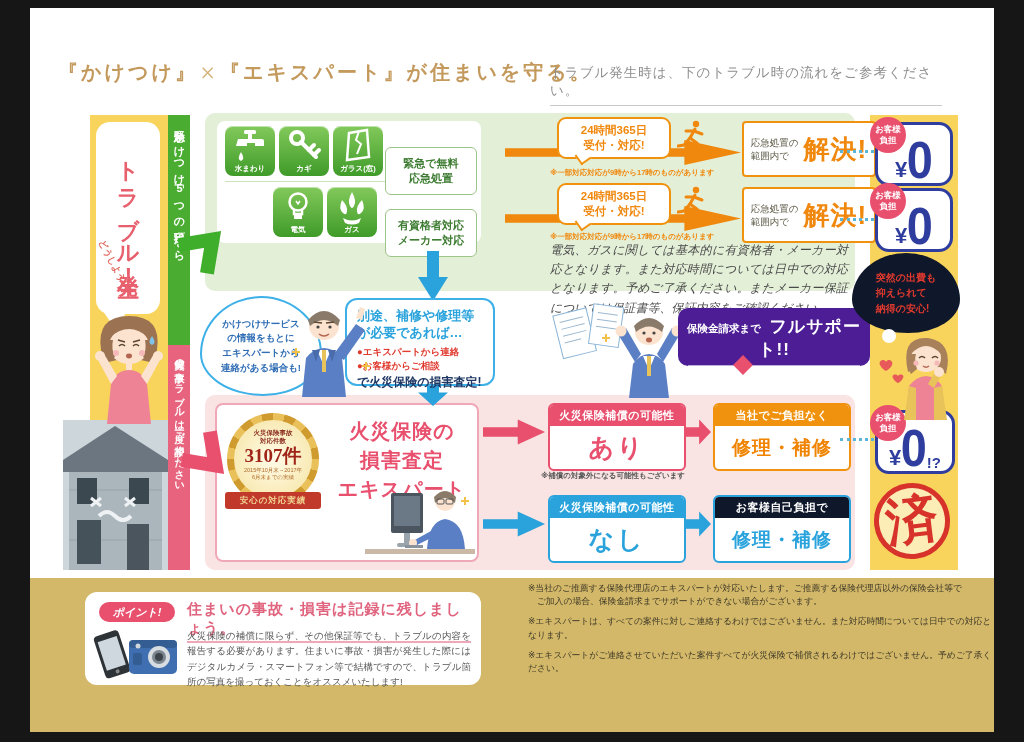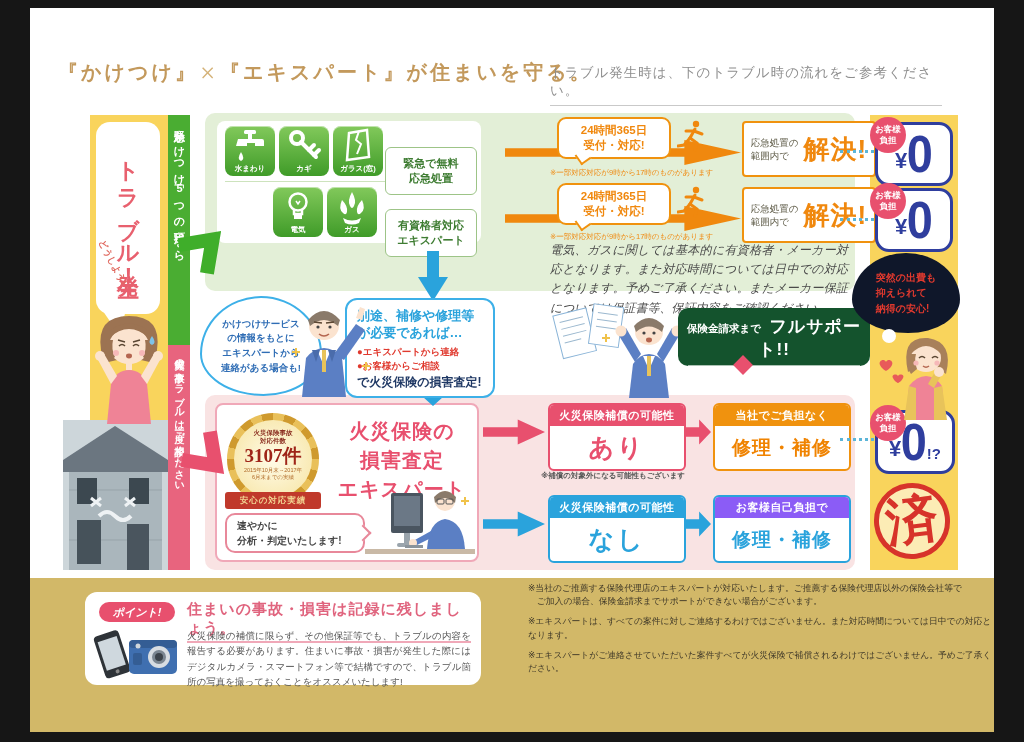--- a/index.html
+++ b/index.html
@@ -28,34 +28,34 @@
   .gpanel{left:175px;top:105px;width:650px;height:178px;background:#e3efd7;border-radius:10px;z-index:1;}
   .winner{left:12px;top:8px;width:264px;height:122px;background:#fff;border-radius:8px;}
   .svc-tile{position:absolute;width:50px;height:50px;border-radius:8px;background:linear-gradient(180deg,#82c95b,#3f9b28);box-shadow:inset 0 1px 0 rgba(255,255,255,.5);}
   .svc-tile svg{position:absolute;left:4px;top:1px;}
   .svc-lab{position:absolute;bottom:2px;left:0;width:100%;text-align:center;color:#fff;font-size:7.5px;font-weight:bold;}
   .divider{position:absolute;left:8px;right:8px;top:60px;border-top:1px solid #cde3bd;}
   .wbox{position:absolute;width:90px;height:46px;background:#fff;border:1.5px solid #9dc487;border-radius:6px;color:#3f7d33;font-weight:bold;font-size:11px;display:flex;align-items:center;justify-content:center;text-align:center;line-height:1.4;margin-top:20px;}
   .b247{position:absolute;width:110px;height:38px;background:#fff;border:2px solid #f0920e;border-radius:9px;color:#f0880e;font-weight:800;font-size:11.5px;display:flex;align-items:center;justify-content:center;text-align:center;line-height:1.3;z-index:3;}
   .b247:after{content:"";position:absolute;left:18px;bottom:-6px;width:10px;height:10px;background:#fff;border-right:2px solid #f0920e;border-bottom:2px solid #f0920e;transform:rotate(55deg);}
   .oarrow{position:absolute;background:#f0880e;clip-path:polygon(0 34%,76% 34%,76% 4%,100% 50%,76% 96%,76% 66%,0 66%);z-index:2;}
-  .onote{position:absolute;color:#f0880e;font-size:7.5px;font-weight:normal;z-index:3;}
+  .onote{position:absolute;color:#f0880e;font-size:7.5px;font-weight:bold;z-index:3;}
   .solve-box{position:absolute;width:130px;height:52px;background:#fff;border:2.5px solid #f0920e;border-radius:4px;display:flex;align-items:center;justify-content:center;gap:5px;z-index:3;}
   .solve-pre{color:#5d5a46;font-size:9.5px;font-weight:normal;line-height:1.4;}
   .solve-big{color:#f0880e;font-size:26px;font-weight:800;letter-spacing:1px;}
   .gasnote{position:absolute;left:345px;top:128px;width:298px;color:#4a4a4a;font-size:12px;line-height:1.6;text-align:justify;font-style:italic;}
   .bdarrow{position:absolute;background:#2aa3dc;clip-path:polygon(30% 0,70% 0,70% 52%,100% 52%,50% 100%,0 52%,30% 52%);z-index:2;}
   
   .cloud{background:#fff;border:2px solid #3db0e8;border-radius:50% 50% 48% 52%/58% 58% 42% 42%;display:flex;align-items:center;justify-content:center;text-align:center;z-index:3;}
   .cloud-k{left:170px;top:288px;width:118px;height:96px;color:#2f6db5;font-size:9.5px;font-weight:bold;line-height:1.55;}
-  .bbubble{left:315px;top:290px;width:150px;height:100px;background:#fff;border:2.5px solid #3db0e8;border-radius:12px;padding:8px 10px;box-sizing:border-box;z-index:3;}
+  .bbubble{left:315px;top:290px;width:150px;height:88px;background:#fff;border:2.5px solid #3db0e8;border-radius:12px;padding:8px 10px;box-sizing:border-box;z-index:3;}
   .bbub-1{color:#2aa3dc;font-size:13px;font-weight:800;line-height:1.3;}
   .bbub-b{color:#e0392e;font-size:9.5px;font-weight:bold;line-height:1.45;margin-top:3px;}
   .bbub-2{color:#1f3864;font-size:12px;font-weight:800;margin-top:2px;}
-  .psupport{left:648px;top:300px;width:192px;height:58px;background:#14532d;border-radius:10px;color:#fff;text-align:center;padding-top:7px;box-sizing:border-box;z-index:3;}
+  .psupport{left:648px;top:300px;width:192px;height:58px;background:#4c1d95;border-radius:10px;color:#fff;text-align:center;padding-top:7px;box-sizing:border-box;z-index:3;}
   .psupport:after{content:"";position:absolute;left:58px;bottom:-6px;width:14px;height:14px;background:#e8506e;transform:rotate(45deg);}
   .psup-1{font-size:10.5px;font-weight:bold;}
   .psup-big{font-size:17px;font-weight:800;letter-spacing:1px;padding-left:4px;}
   .psup-hr{border-top:1px solid rgba(255,255,255,.65);margin:4px 10px 3px;}
   .psup-2{font-size:9px;letter-spacing:0.5px;}
   
   .ppanel{left:175px;top:387px;width:650px;height:175px;background:#f9e3e3;border-radius:10px;z-index:1;}
   .winner2{left:10px;top:8px;width:264px;height:159px;background:#fff;border:2px solid #f0a8b8;border-radius:8px;box-sizing:border-box;}
   .medal{left:10px;top:8px;width:92px;height:92px;border-radius:50%;background:repeating-conic-gradient(#e9c05a 0 15deg,#cf9a2e 15deg 30deg);}
   .medal-in{position:absolute;inset:7px;border-radius:50%;background:radial-gradient(#fffbe8,#f6e3a0);text-align:center;}
@@ -65,25 +65,25 @@
   .ribbon{position:absolute;left:-2px;bottom:-4px;width:96px;height:17px;background:#c0392b;border-radius:3px;color:#f2d492;font-size:8.5px;font-weight:bold;text-align:center;line-height:17px;letter-spacing:1px;}
   .expert-title{left:112px;top:12px;width:146px;text-align:center;color:#e8506e;font-size:20px;font-weight:800;line-height:1.45;letter-spacing:1px;}
   .speed-bubble{left:8px;top:108px;width:140px;height:40px;background:#fff;border:2px solid #e8889a;border-radius:10px;color:#444;font-size:10px;font-weight:bold;line-height:1.5;display:flex;align-items:center;padding-left:10px;box-sizing:border-box;}
   .speed-bubble:after{content:"";position:absolute;right:-6px;top:12px;width:10px;height:10px;background:#fff;border-top:2px solid #e8889a;border-right:2px solid #e8889a;transform:rotate(45deg);}
   .poss{position:absolute;width:134px;height:64px;border-radius:6px;overflow:hidden;background:#fff;}
   .poss .head{height:21px;color:#fff;font-size:11px;font-weight:bold;text-align:center;line-height:21px;letter-spacing:0.5px;}
   .poss .bodyv{height:43px;display:flex;align-items:center;justify-content:center;font-size:25px;font-weight:800;letter-spacing:3px;}
   .pk{border:2px solid #e8506e;}  .pk .head{background:#e8506e;}  .pk .bodyv{color:#e8506e;}
   .bl{border:2px solid #2aa3dc;}  .bl .head{background:#2aa3dc;}  .bl .bodyv{color:#2aa3dc;}
   .og{border:2px solid #f0920e;}  .og .head{background:#f0920e;}  .og .bodyv{color:#f08300;font-size:19px;letter-spacing:1px;}
-  .bl2{border:2px solid #2aa3dc;} .bl2 .head{background:#8b5cf6;} .bl2 .bodyv{color:#2aa3dc;font-size:19px;letter-spacing:1px;}
+  .bl2{border:2px solid #2aa3dc;} .bl2 .head{background:#0f172a;} .bl2 .bodyv{color:#2aa3dc;font-size:19px;letter-spacing:1px;}
   .ynote{position:absolute;left:336px;top:76px;color:#555;font-size:7.5px;font-weight:bold;}
   .rarrow{position:absolute;clip-path:polygon(0 32%,56% 32%,56% 2%,100% 50%,56% 98%,56% 68%,0 68%);}
   
-  .yen-badge{position:absolute;width:78px;height:64px;background:#fff;border:3px solid #2f3e9e;border-radius:14px;box-sizing:border-box;display:flex;align-items:center;justify-content:center;z-index:2;}
+  .yen-badge{position:absolute;width:78px;height:64px;background:#fff;border:3px solid #2f3e9e;border-radius:14px;box-sizing:border-box;display:flex;align-items:flex-end;justify-content:center;z-index:2;}
   .yen-sym{color:#2f3e9e;font-size:22px;font-weight:800;margin-top:14px;}
   .yen-zero{color:#2f3e9e;font-size:46px;font-weight:800;line-height:1;transform:scale(1.02,1.12);}
   .yen-suf{color:#2f3e9e;font-size:15px;font-weight:800;margin-top:22px;}
   .burden{position:absolute;left:-8px;top:-8px;width:36px;height:36px;border-radius:50%;background:#e8506e;color:#fff;font-size:8.5px;font-weight:bold;display:flex;align-items:center;justify-content:center;text-align:center;line-height:1.25;z-index:3;}
   .relief{left:822px;top:245px;width:108px;height:80px;background:#0f172a;border:none;border-radius:50% 50% 48% 52%/58% 58% 42% 42%;color:#e0392e;font-size:10px;font-weight:800;line-height:1.55;display:flex;align-items:center;justify-content:center;z-index:3;}
   .relief:after{content:"";position:absolute;left:30px;bottom:-10px;width:14px;height:14px;border-radius:50%;background:#fff;}
   .stamp{left:844px;top:475px;width:76px;height:76px;border:5px solid #d7332a;border-radius:50%;background:rgba(255,255,255,.55);color:#d7332a;font-family:"Liberation Serif","DejaVu Serif",serif;font-size:52px;font-weight:bold;display:flex;align-items:center;justify-content:center;transform:rotate(-7deg);box-sizing:border-box;z-index:3;}
   .dotted{position:absolute;width:34px;border-top:3px dotted #5bb5d8;z-index:2;}
   
   .band{left:0;top:570px;width:964px;height:154px;background:#d2b868;}
@@ -210,21 +210,21 @@
                 <path d="M11 12 q-4 9 1 13 q3 3 4 -1 q1 -6 -5 -12"></path>
                 <path d="M31 12 q4 9 -1 13 q-3 3 -4 -1 q-1 -6 5 -12"></path>
                 <path d="M12 30 q9 5 18 0 l-2 5 q-7 3 -14 0 z"></path>
               </g>
         </svg>
         <div class="svc-lab">ガス</div>
       </div>
       <div class="wbox pre" style="left:168px;top:6px;">緊急で無料
 応急処置</div>
       <div class="wbox pre" style="left:168px;top:68px;">有資格者対応
-エキスパート</div>
+メーカー対応</div>
     </div>
 
     <div class="b247 pre" style="left:352px;top:4px;">24時間365日
 受付・対応!</div>
     <svg class="abs" style="left:472px;top:6px;z-index:3;" width="30" height="34" viewBox="0 0 30 34">
       <g stroke="#f0880e" stroke-width="3" fill="none" stroke-linecap="round">
             <circle cx="19" cy="5" r="3.2" fill="#f0880e" stroke="none"></circle>
             <path d="M18 10 L13 19"></path>
             <path d="M17 12 L25 15"></path>
             <path d="M17 12 L9 12"></path>
@@ -344,24 +344,20 @@
 対応件数</div>
           <div class="medal-count">3107件</div>
           <div class="medal-period pre">2015年10月末～2017年
 6月末までの実績</div>
         </div>
         <div class="ribbon">安心の対応実績</div>
       </div>
       <div class="abs expert-title pre">火災保険の
 損害査定
 エキスパート</div>
-      <div class="abs speed-bubble">
-        <span class="pre">速やかに
-分析・判定いたします!</span>
-      </div>
       <svg class="abs" style="left:148px;top:74px;" width="110" height="82" viewBox="0 0 110 82">
         <path d="M96 22 h8 M100 18 v8" stroke="#f0c24a" stroke-width="2"></path>
         <rect x="26" y="14" width="32" height="40" rx="2" fill="#4a5560"></rect>
         <rect x="29" y="17" width="26" height="30" fill="#6b7886"></rect>
         <rect x="39" y="54" width="6" height="10" fill="#9aa4ac"></rect>
         <rect x="32" y="64" width="20" height="4" rx="2" fill="#9aa4ac"></rect>
         <circle cx="80" cy="22" r="10" fill="#fbe3cf"></circle>
         <path d="M69 18 Q80 6 91 18 L90 24 Q80 14 70 24 Z" fill="#8a7a6a"></path>
         <rect x="72" y="20" width="7" height="5" rx="1" fill="none" stroke="#555"></rect>
         <rect x="81" y="20" width="7" height="5" rx="1" fill="none" stroke="#555"></rect>

